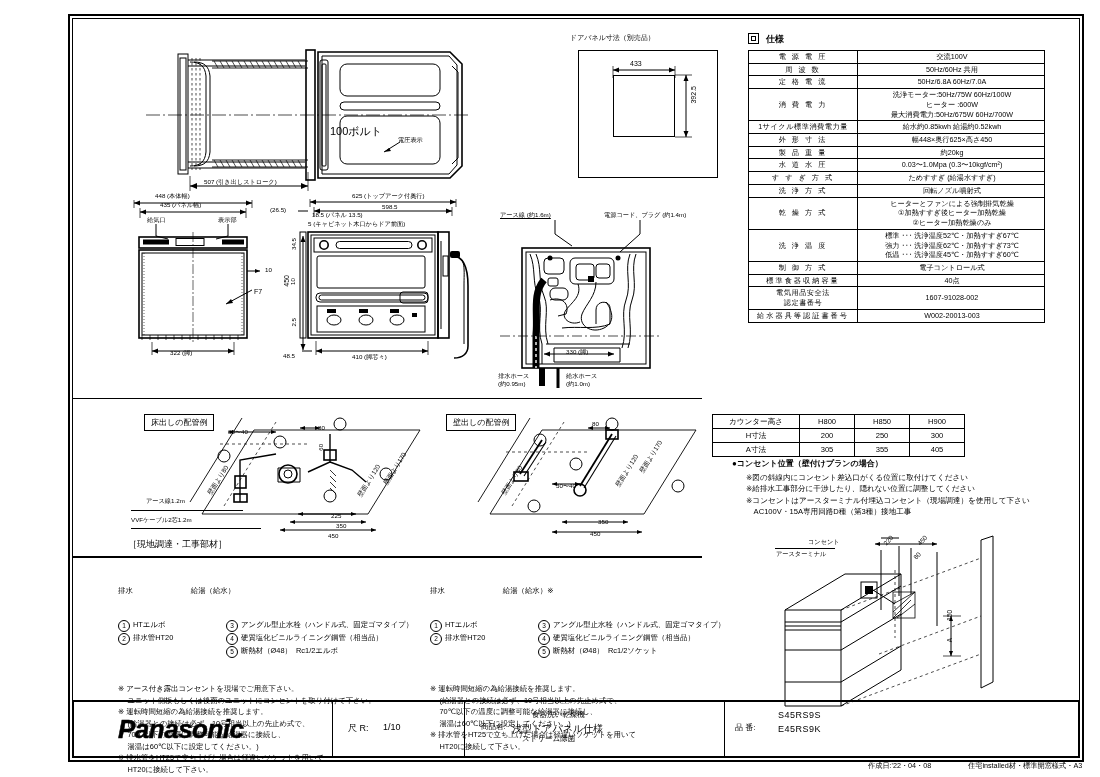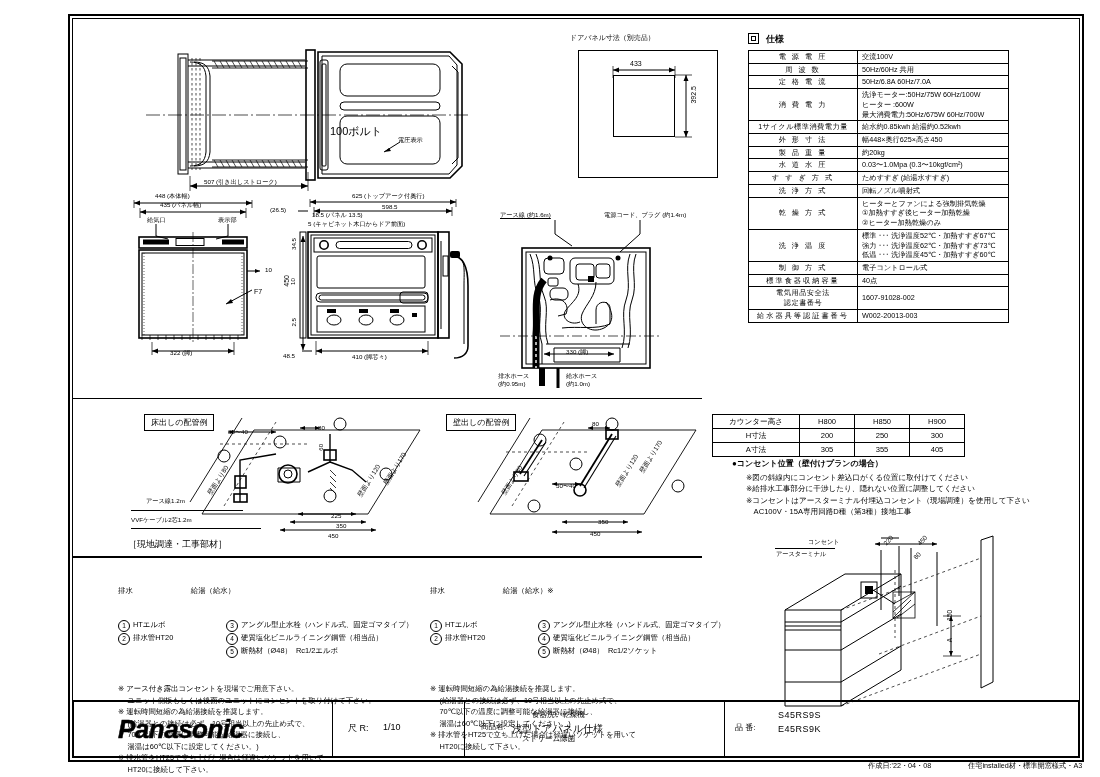--- a/index.html
+++ b/index.html
@@ -9,23 +9,23 @@
   .sheet{position:absolute;left:0;top:0;width:1100px;height:777px;background:#fff;}
   
   .frame{position:absolute;left:68px;top:14px;width:1016px;height:748px;
          border:2px solid #000;box-sizing:border-box;}
   .frame-in{position:absolute;left:72px;top:18px;width:1008px;height:740px;
          border:1px solid #000;box-sizing:border-box;}
   .ln{position:absolute;background:#000;}
   .hline{height:1px;}
   .box{position:absolute;border:1px solid #000;box-sizing:border-box;}
   
-  .spec{position:absolute;left:748px;top:50px;width:261px;border-collapse:collapse;
+  .spec{position:absolute;left:748px;top:50px;width:297px;border-collapse:collapse;
         font-size:7.2px;}
-  .spec td{border:1px solid #000;padding:1px 2px;vertical-align:middle;line-height:1.35;}
+  .spec td{border:1px solid #000;padding:1px 2px;vertical-align:middle;line-height:1.35;text-align:center;}
   .spec td.k{width:104px;text-align:center;letter-spacing:2px;white-space:nowrap;}
   .spec td.k.narrow{letter-spacing:0.5px;}
   .spec td.v{padding-left:4px;}
   .spec-title{position:absolute;left:748px;top:33px;font-size:9px;font-weight:bold;}
   .spec-ico{position:absolute;left:748px;top:33px;width:11px;height:11px;
             border:1.4px solid #000;box-sizing:border-box;}
   .spec-ico:after{content:"";position:absolute;left:2px;top:2px;right:2px;bottom:2px;
             border:1px solid #000;}
   
   .ctab{position:absolute;left:712px;top:414px;border-collapse:collapse;font-size:7.6px;}

